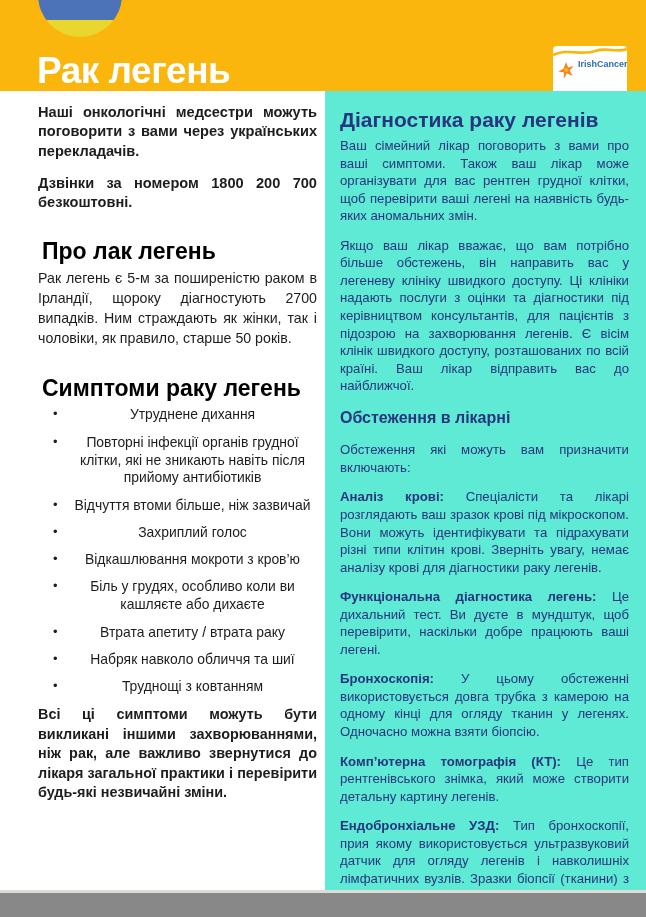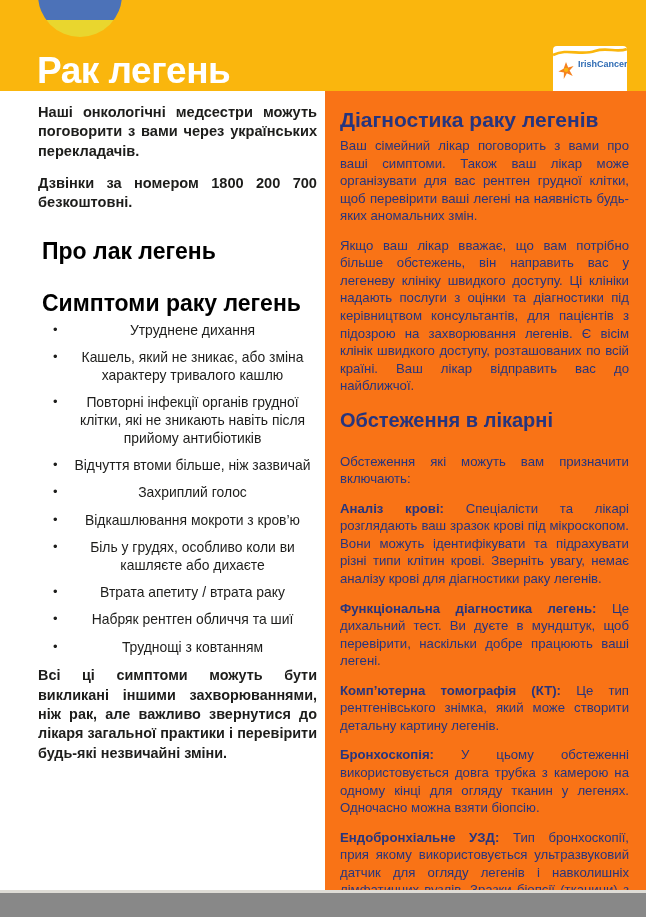--- a/index.html
+++ b/index.html
@@ -48,21 +48,21 @@
   .columns {
     position:absolute; top:91px; left:0; right:0; bottom:0;
     display:flex;
   }
   .col-left {
     width:325px; background:#ffffff;
     padding:12px 8px 0 38px;
     color:#1D1D1B;
   }
   .col-right {
-    flex:1; background:#f97316;
+    flex:1; background:#5eead4;
     padding:10px 17px 0 15px;
     color:#27357E;
   }
 
   
   .intro-p {
     margin:0 0 13px; font-weight:700;
     font-size:14.6px; line-height:1.32; text-align:justify;
   }
   .left-h {
@@ -86,21 +86,21 @@
   }
 
   
   .right-h {
     margin:7px 0 6px; font-size:21px; line-height:1.1; font-weight:700;
   }
   .right-p {
     margin:0 0 12px; font-size:13.2px; line-height:1.33; text-align:justify;
   }
   .right-sub {
-    margin:14px 0 22px; font-size:20px; line-height:1.1; font-weight:700;
+    margin:14px 0 15px; font-size:16px; line-height:1.1; font-weight:700;
   }
   .test-label { font-weight:700; }
 
   
   .bottom-edge {
     position:absolute; left:0; right:0; bottom:0; height:3px;
     background:#DEDCD6;
   }
 </style>
 </head>
@@ -130,49 +130,49 @@
     </div>
   </header>
 
   <div class="columns">
 
     <div class="col-left">
       <p class="intro-p">Наші онкологічні медсестри можуть поговорити з вами через українських перекладачів.</p>
       <p class="intro-p">Дзвінки за номером 1800 200 700 безкоштовні.</p>
 
       <h2 class="left-h">Про лак легень</h2>
+      <p class="left-body">Рак легень є 5-м за поширеністю раком в Ірландії, щороку діагностують 2700 випадків. Ним страждають як жінки, так і чоловіки, як правило, старше 50 років.</p>
 
       <h2 class="left-h">Симптоми раку легень</h2>
       <ul class="symptom-list">
         <li>Утруднене дихання</li>
-        <li>Кашель, який не зникає, або зміна характеру тривалого кашлю</li>
         <li>Повторні інфекції органів грудної клітки, які не зникають навіть після прийому антибіотиків</li>
         <li>Відчуття втоми більше, ніж зазвичай</li>
         <li>Захриплий голос</li>
         <li>Відкашлювання мокроти з кров’ю</li>
         <li>Біль у грудях, особливо коли ви кашляєте або дихаєте</li>
         <li>Втрата апетиту / втрата раку</li>
-        <li>Набряк рентген обличчя та шиї</li>
+        <li>Набряк навколо обличчя та шиї</li>
         <li>Труднощі з ковтанням</li>
       </ul>
       <p class="note-p">Всі ці симптоми можуть бути викликані іншими захворюваннями, ніж рак, але важливо звернутися до лікаря загальної практики і перевірити будь-які незвичайні зміни.</p>
 
     </div>
 
     <div class="col-right">
       <h2 class="right-h">Діагностика раку легенів</h2>
       <p class="right-p">Ваш сімейний лікар поговорить з вами про ваші симптоми. Також ваш лікар може організувати для вас рентген грудної клітки, щоб перевірити ваші легені на наявність будь-яких аномальних змін.</p>
       <p class="right-p">Якщо ваш лікар вважає, що вам потрібно більше обстежень, він направить вас у легеневу клініку швидкого доступу. Ці клініки надають послуги з оцінки та діагностики під керівництвом консультантів, для пацієнтів з підозрою на захворювання легенів. Є вісім клінік швидкого доступу, розташованих по всій країні. Ваш лікар відправить вас до найближчої.</p>
 
       <h3 class="right-sub">Обстеження в лікарні</h3>
       <p class="right-p">Обстеження які можуть вам призначити включають:</p>
 
       <p class="right-p"><strong class="test-label">Аналіз крові:</strong><span> Спеціалісти та лікарі розглядають ваш зразок крові під мікроскопом. Вони можуть ідентифікувати та підрахувати різні типи клітин крові. Зверніть увагу, немає аналізу крові для діагностики раку легенів.</span></p>
       <p class="right-p"><strong class="test-label">Функціональна діагностика легень:</strong><span> Це дихальний тест. Ви дуєте в мундштук, щоб перевірити, наскільки добре працюють ваші легені.</span></p>
+      <p class="right-p"><strong class="test-label">Бронхоскопія:</strong><span> У цьому обстеженні використовується довга трубка з камерою на одному кінці для огляду тканин у легенях. Одночасно можна взяти біопсію.</span></p>
       <p class="right-p"><strong class="test-label">Комп’ютерна томографія (КТ):</strong><span> Це тип рентгенівського знімка, який може створити детальну картину легенів.</span></p>
-      <p class="right-p"><strong class="test-label">Бронхоскопія:</strong><span> У цьому обстеженні використовується довга трубка з камерою на одному кінці для огляду тканин у легенях. Одночасно можна взяти біопсію.</span></p>
       <p class="right-p"><strong class="test-label">Ендобронхіальне УЗД:</strong><span> Тип бронхоскопії, прия якому використовується ультразвуковий датчик для огляду легенів і навколишніх лімфатичних вузлів. Зразки біопсії (тканини) з легенів або лімфатичних вузлів можна взяти, пропустивши голку через трубку. Це називається трансбронхіальною аспірацією голкою.</span></p>
 
     </div>
   </div>
 
   <div class="bottom-edge"></div>
 </div>
 
 </body></html>

